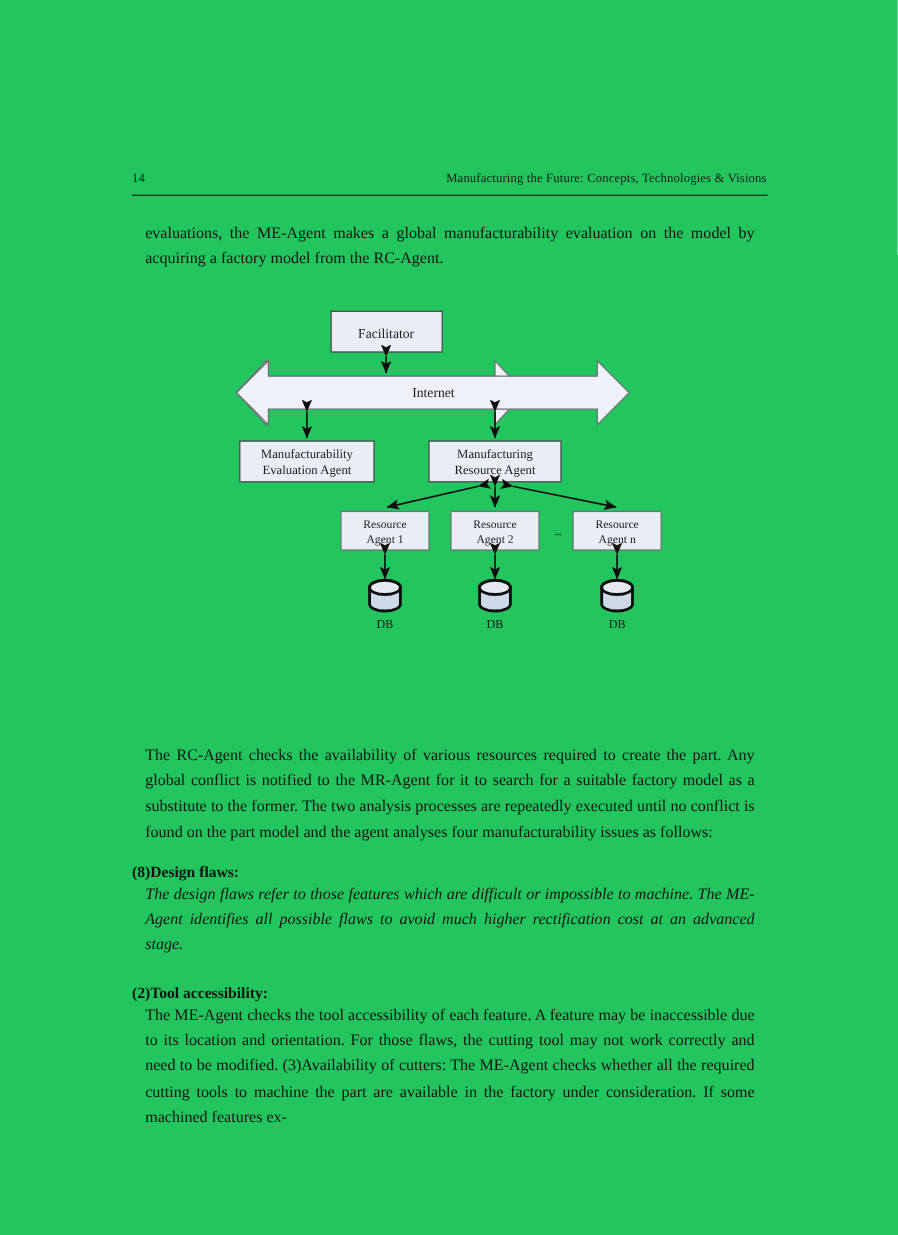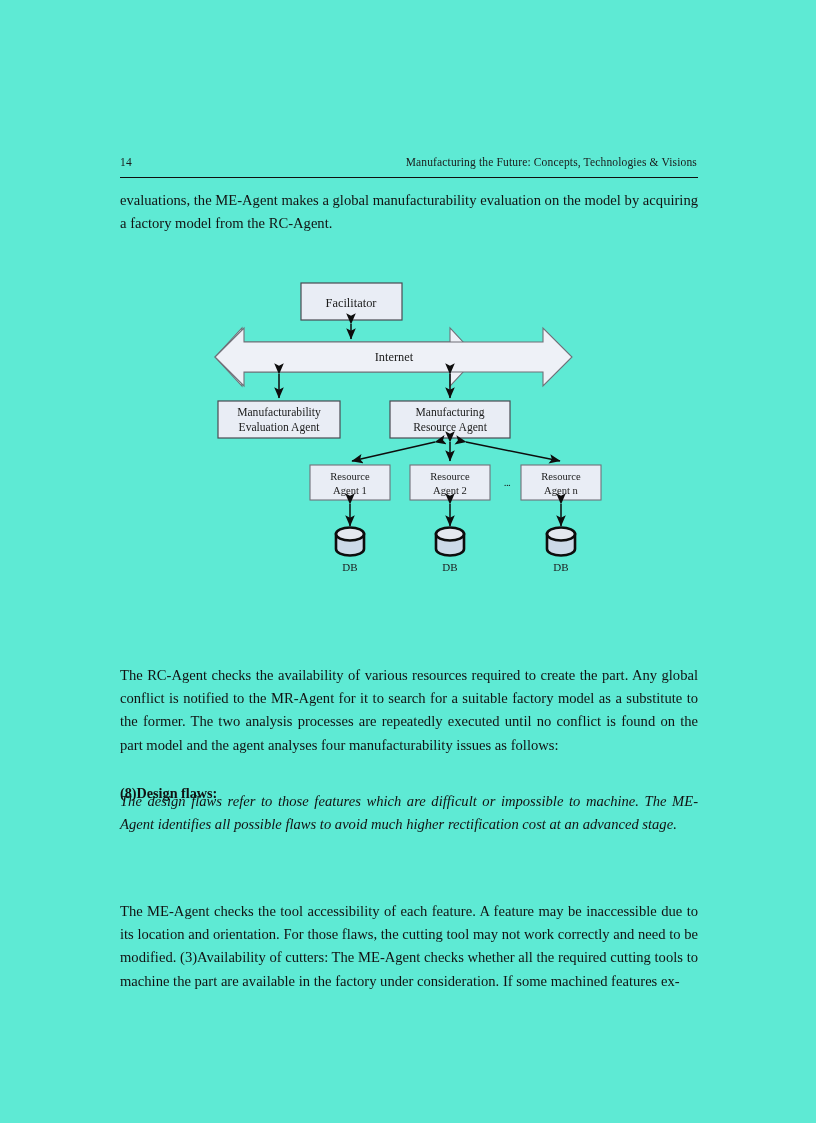--- a/index.html
+++ b/index.html
@@ -14,21 +14,21 @@
     font-family: "Liberation Serif", "DejaVu Serif", serif;
     color: #111111;
     overflow: hidden;
   }
 
   .page {
     position: absolute;
     left: 0; top: 0;
     width: 816px;
     height: 1123px;
-    background: #5eead4;
+    background: #22c55e;
   }
 
   
   .header {
     position: absolute;
     left: 120px;
     top: 156px;
     width: 577px;
     height: 22px;
   }
@@ -59,21 +59,21 @@
     border-top: 1.4px solid #0f0f0f;
   }
 
   
   .col {
     position: absolute;
     left: 120px;
     width: 578px;
   }
   p.body {
-    margin: 0;
+    margin: 12px;
     font-size: 14.6px;
     line-height: 23.2px;
     text-align: justify;
     text-justify: inter-word;
     color: #121212;
     hyphens: none;
   }
   .runin {
     font-weight: bold;
     font-size: 14.2px;
@@ -204,17 +204,20 @@
     <p class="body">The RC-Agent checks the availability of various resources required to create the part. Any global conflict is notified to the MR-Agent for it to search for a suitable factory model as a substitute to the former. The two analysis processes are repeatedly executed until no conflict is found on the part model and the agent analyses four manufacturability issues as follows:</p>
   </div>
 
   <div class="col head-1">
     <p class="runin">(8)Design flaws:</p>
   </div>
   <div class="col para-1">
     <p class="body">The design flaws refer to those features which are difficult or impossible to machine. The ME-Agent identifies all possible flaws to avoid much higher rectification cost at an advanced stage.</p>
   </div>
 
+  <div class="col head-2">
+    <p class="runin">(2)Tool accessibility:</p>
+  </div>
   <div class="col para-2">
     <p class="body">The ME-Agent checks the tool accessibility of each feature. A feature may be inaccessible due to its location and orientation. For those flaws, the cutting tool may not work correctly and need to be modified. (3)Availability of cutters: The ME-Agent checks whether all the required cutting tools to machine the part are available in the factory under consideration. If some machined features ex-</p>
   </div>
 
 </div>
 
 </body></html>

